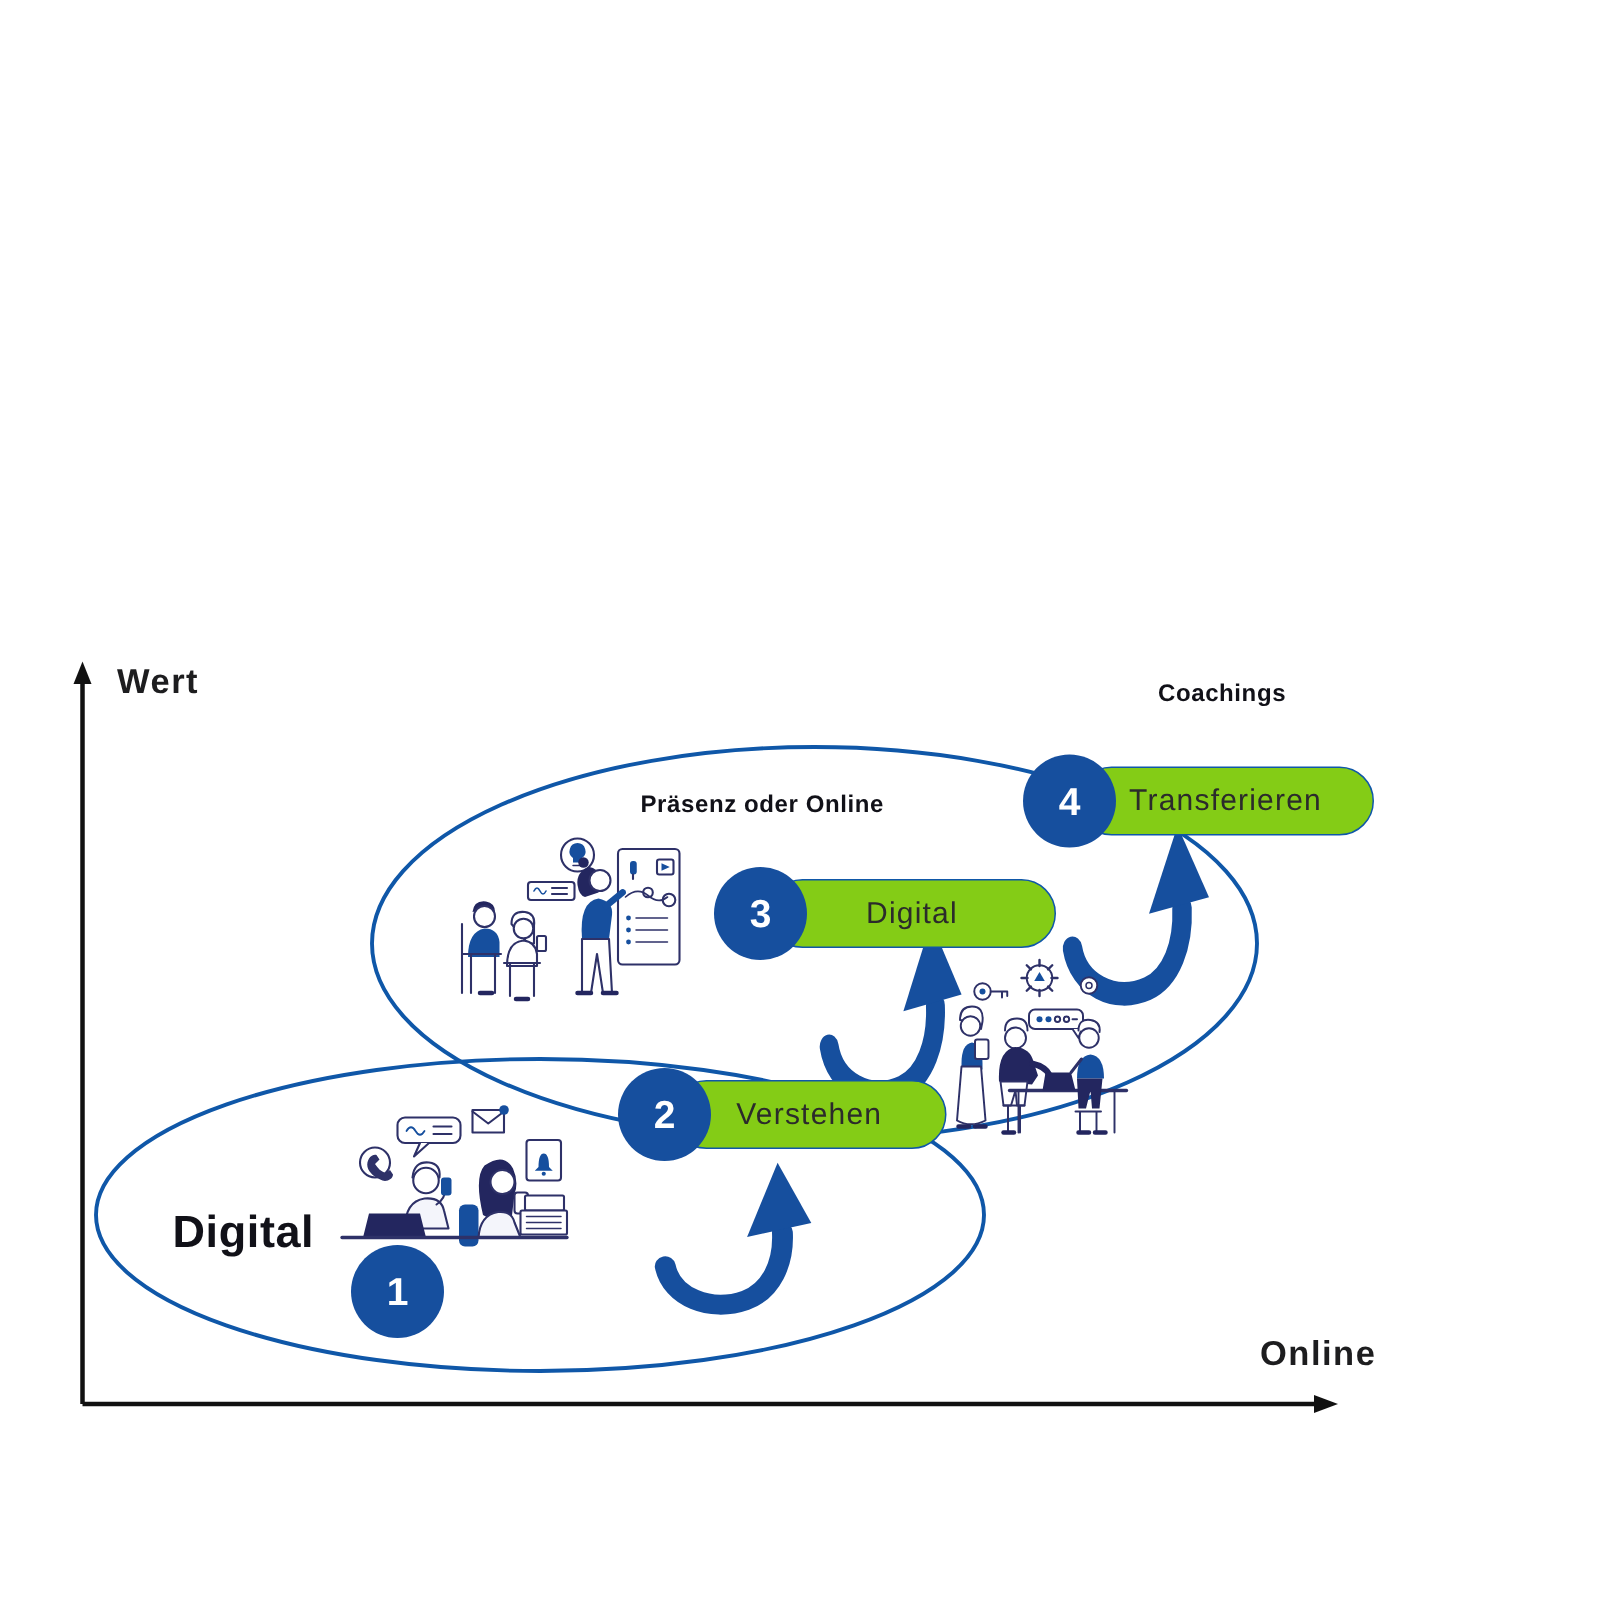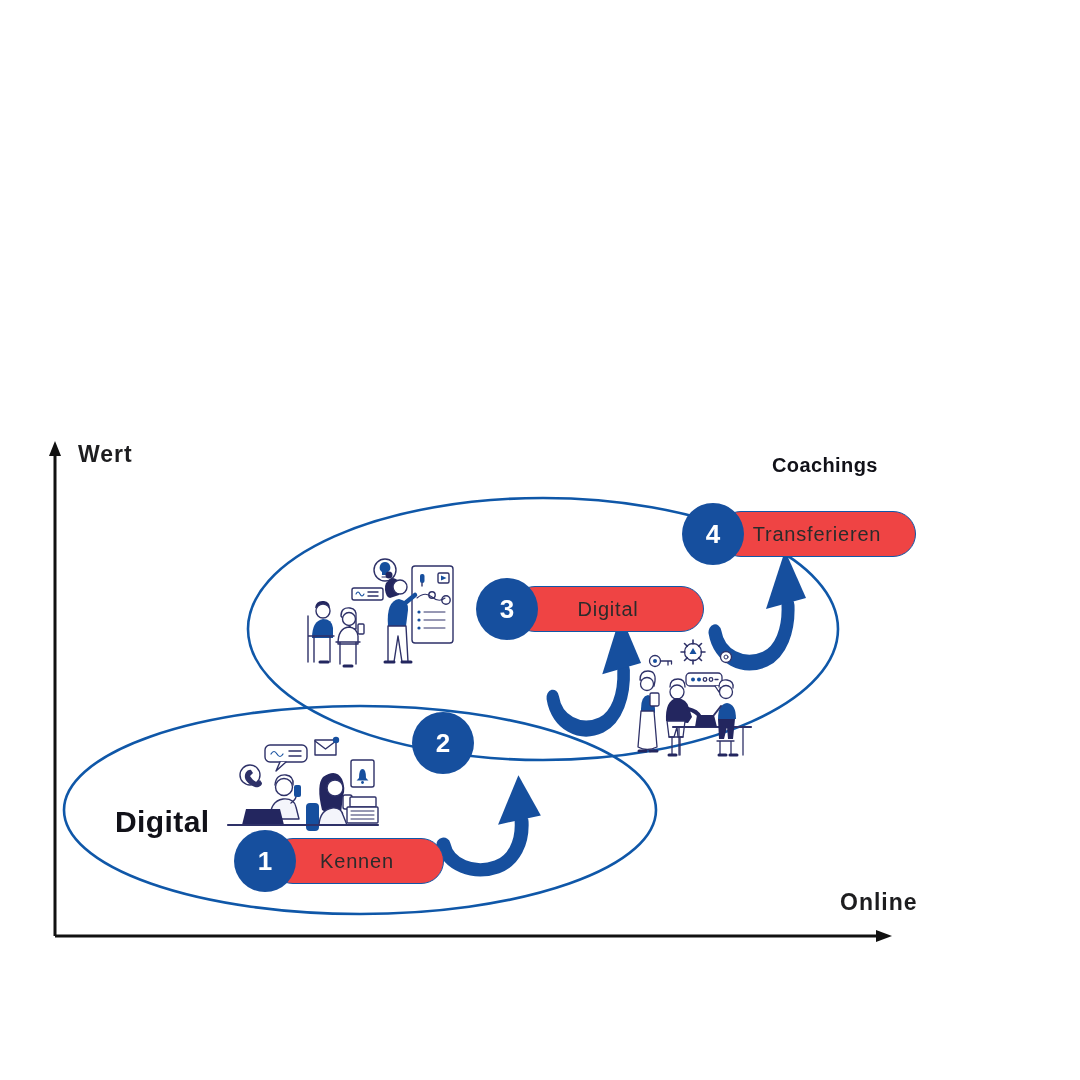--- a/index.html
+++ b/index.html
@@ -2,22 +2,22 @@
 <html><head>
 <meta charset="utf-8">
 <style>
   html,body{margin:0;padding:0;background:#ffffff;}
   #canvas{position:relative;width:1080px;height:1080px;background:#ffffff;overflow:hidden;
           font-family:"Liberation Sans", sans-serif;}
   .abs{position:absolute;}
   .bg-layer{left:0;top:0;width:1080px;height:1080px;z-index:0;}
   .illus{z-index:1;}
   .axis-label{color:#1d1d1f;font-size:23px;font-weight:700;letter-spacing:1px;z-index:2;}
-  .zone-label{color:#111118;font-size:20px;font-weight:700;letter-spacing:0.4px;z-index:2;}
-  .pill{z-index:2;height:46px;background:#ef4444;border:1.6px solid #0F57A8;border-radius:24px;
+  .zone-label{color:#111118;font-size:16px;font-weight:700;letter-spacing:0.4px;z-index:2;}
+  .pill{z-index:2;height:46px;background:#84cc16;border:1.6px solid #0F57A8;border-radius:24px;
         display:flex;align-items:center;justify-content:center;box-sizing:border-box;}
   .pill span{color:#2b2b2b;font-size:20px;letter-spacing:0.8px;}
   .badge{z-index:3;width:62px;height:62px;border-radius:50%;background:#164F9E;
          display:flex;align-items:center;justify-content:center;
          color:#ffffff;font-size:26px;font-weight:700;}
 </style>
 </head>
 <body>
 
 <div id="canvas">
@@ -182,27 +182,28 @@
       <path d="M93,84 h17 l-2,20 h-5 l-1,-12 -3,12 h-5 z" fill="#23265F" stroke="none"></path>
       <path d="M92,106 h17 M95,106 v14 M106,106 v14"></path>
       <path d="M94,120 h7 M105,120 h7" stroke="#23265F" stroke-width="3"></path>
     </g>
   </svg>
 
   <div class="abs axis-label" style="left:78px;top:441px">Wert</div>
   <div class="abs axis-label" style="left:840px;top:889px">Online</div>
 
   <div class="abs zone-label" style="left:115px;top:805px;font-size:30px">Digital</div>
+  <div class="abs zone-label" style="left:427px;top:528px">Präsenz oder Online</div>
   <div class="abs zone-label" style="left:772px;top:454px">Coachings</div>
 
-  <div class="abs pill" style="left:270px;top:838px;width:174px">
-    <span>Kennen</span>
+  <div class="abs badge" style="left:234px;top:830px">1</div>
+
+  <div class="abs pill" style="left:448px;top:720px;width:183px">
+    <span>Verstehen</span>
   </div>
-  <div class="abs badge" style="left:234px;top:830px">1</div>
-
   <div class="abs badge" style="left:412px;top:712px">2</div>
 
   <div class="abs pill" style="left:512px;top:586px;width:192px">
     <span>Digital</span>
   </div>
   <div class="abs badge" style="left:476px;top:578px">3</div>
 
   <div class="abs pill" style="left:718px;top:511px;width:198px">
     <span>Transferieren</span>
   </div>

